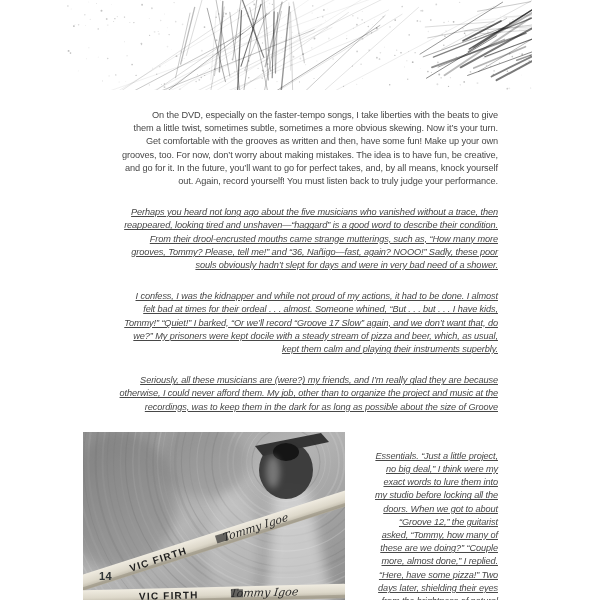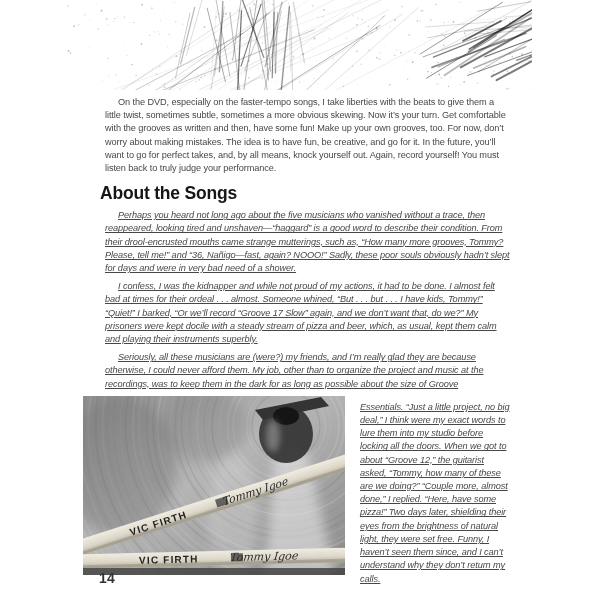--- a/index.html
+++ b/index.html
@@ -4,34 +4,34 @@
 <style>
   * { box-sizing: border-box; }
   html,body { margin:0; padding:0; background:#ffffff; }
   .page {
     position:relative; width:600px; height:600px; background:#ffffff;
     font-family:"Liberation Sans", sans-serif; overflow:hidden;
   }
   #scratch-art { position:absolute; left:65px; top:0; }
   .content { position:absolute; left:100px; top:91px; width:416px; }
   .body {
-    margin:5px; font-size:9.2px; line-height:13.2px; letter-spacing:-0.1px;
-    color:#474747; text-indent:13px; text-align:left;
+    margin:18px; font-size:9.2px; line-height:13.2px; letter-spacing:-0.1px;
+    color:#474747; text-indent:13px; text-align:right;
   }
   .ital { font-style:italic;text-decoration:underline; }
   h1.section-heading {
     margin:8px 0 5px 0; font-size:17.5px; font-weight:bold; color:#161616;
     letter-spacing:-0.2px; font-family:"Liberation Sans", sans-serif;
   }
   .wrap-row { display:flex; align-items:flex-start; margin-left:-17px; margin-top:5px; }
   .photo-frame { flex:none; width:262px; height:179px; background:#9e9e9e; }
   .photo-frame svg { display:block; }
   .col { width:161px; padding-left:10px; text-indent:0; }
   .pageno {
-    position:absolute; left:99px; top:570px; font-size:14px; font-weight:bold;
+    position:absolute; left:99px; top:570px; font-size:11px; font-weight:bold;
     color:#2f3436; letter-spacing:0.3px;text-align:right;
   }
   .stick-brand {
     font-family:"Liberation Sans", sans-serif; font-weight:bold;
     letter-spacing:1.2px; fill:#1f1f1f;
   }
   .stick-sig { font-family:"DejaVu Serif", serif; font-style:italic; fill:#2a2a2a; }
 </style>
 </head>
 <body>
@@ -380,21 +380,20 @@
       <line x1="454.57959081046283" y1="29.088060431182384" x2="511.87864403588895" y2="26.44866793944415" stroke="#1c1c1c" stroke-width="0.6423272949177772" stroke-opacity="0.15328641775529833" stroke-linecap="round"></line>
       <line x1="404.185023966711" y1="30.8060389906168" x2="440.36978791568276" y2="27.888192260090523" stroke="#1c1c1c" stroke-width="0.49288028636947273" stroke-opacity="0.08132002793252469" stroke-linecap="round"></line>
       <line x1="360.24543491075747" y1="27.030311912298203" x2="429.05918877053716" y2="21.74306091150295" stroke="#1c1c1c" stroke-width="0.8939662990160286" stroke-opacity="0.1770360826002434" stroke-linecap="round"></line>
       <line x1="362.7432783797849" y1="37.875351183116436" x2="427.08162750798425" y2="25.661965757670743" stroke="#1c1c1c" stroke-width="0.8567820004653186" stroke-opacity="0.25067212706897407" stroke-linecap="round"></line>
     </svg>
 
   <div class="content">
 
     <p class="body">On the DVD, especially on the faster-tempo songs, I take liberties with the beats to give them a little twist, sometimes subtle, sometimes a more obvious skewing.  Now it’s your turn.  Get comfortable with the grooves as written and then, have some fun! Make up your own grooves, too. For now, don’t worry about making mistakes. The idea is to have fun, be creative, and go for it.  In the future, you’ll want to go for perfect takes, and, by all means, knock yourself out. Again, record yourself! You must listen back to truly judge your performance.</p>
 
-    <h1 class="section-heading">About the Songs</h1>
 
     <p class="body ital">Perhaps you heard not long ago about the five musicians who vanished without a trace, then reappeared, looking tired and unshaven—“haggard” is a good word to describe their condition. From their drool-encrusted mouths came strange mutterings, such as, “How many more grooves, Tommy? Please, tell me!” and “36, Nañigo—fast, again? NOOO!” Sadly, these poor souls obviously hadn’t slept for days and were in very bad need of a shower.</p>
     <p class="body ital">I confess, I was the kidnapper and while not proud of my actions, it had to be done. I almost felt bad at times for their ordeal . . . almost. Someone whined, “But . . . but . . . I have kids, Tommy!”  “Quiet!” I barked, “Or we’ll record “Groove 17 Slow” again, and we don’t want that, do we?” My prisoners were kept docile with a steady stream of pizza and beer, which, as usual, kept them calm and playing their instruments superbly.</p>
     <p class="body ital">Seriously, all these musicians are (were?) my friends, and I’m really glad they are because otherwise, I could never afford them. My job, other than to organize the project and music at the recordings, was to keep them in the dark for as long as possible about the size of Groove</p>
 
     <div class="wrap-row">
       <div class="photo-frame">
         <svg width="262" height="179" viewBox="0 0 262 179">
           <defs>
             <linearGradient id="metal" x1="0" y1="0" x2="1" y2="1">

